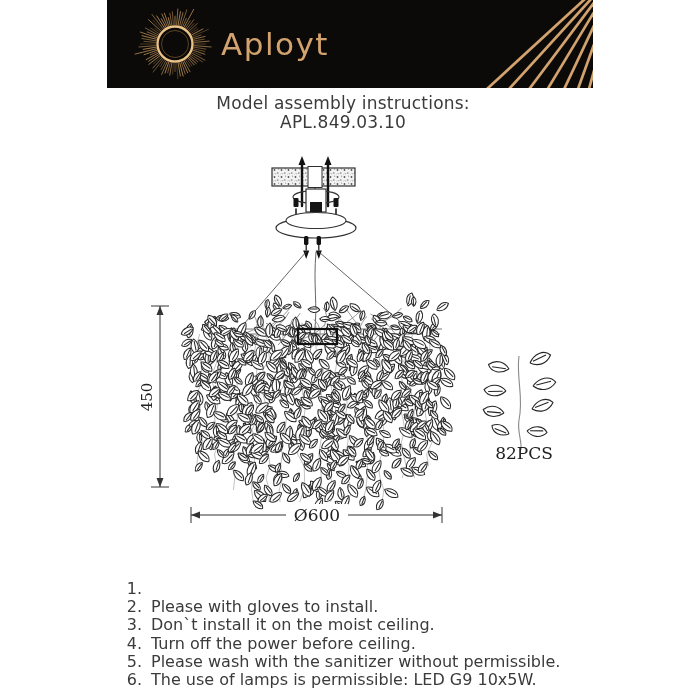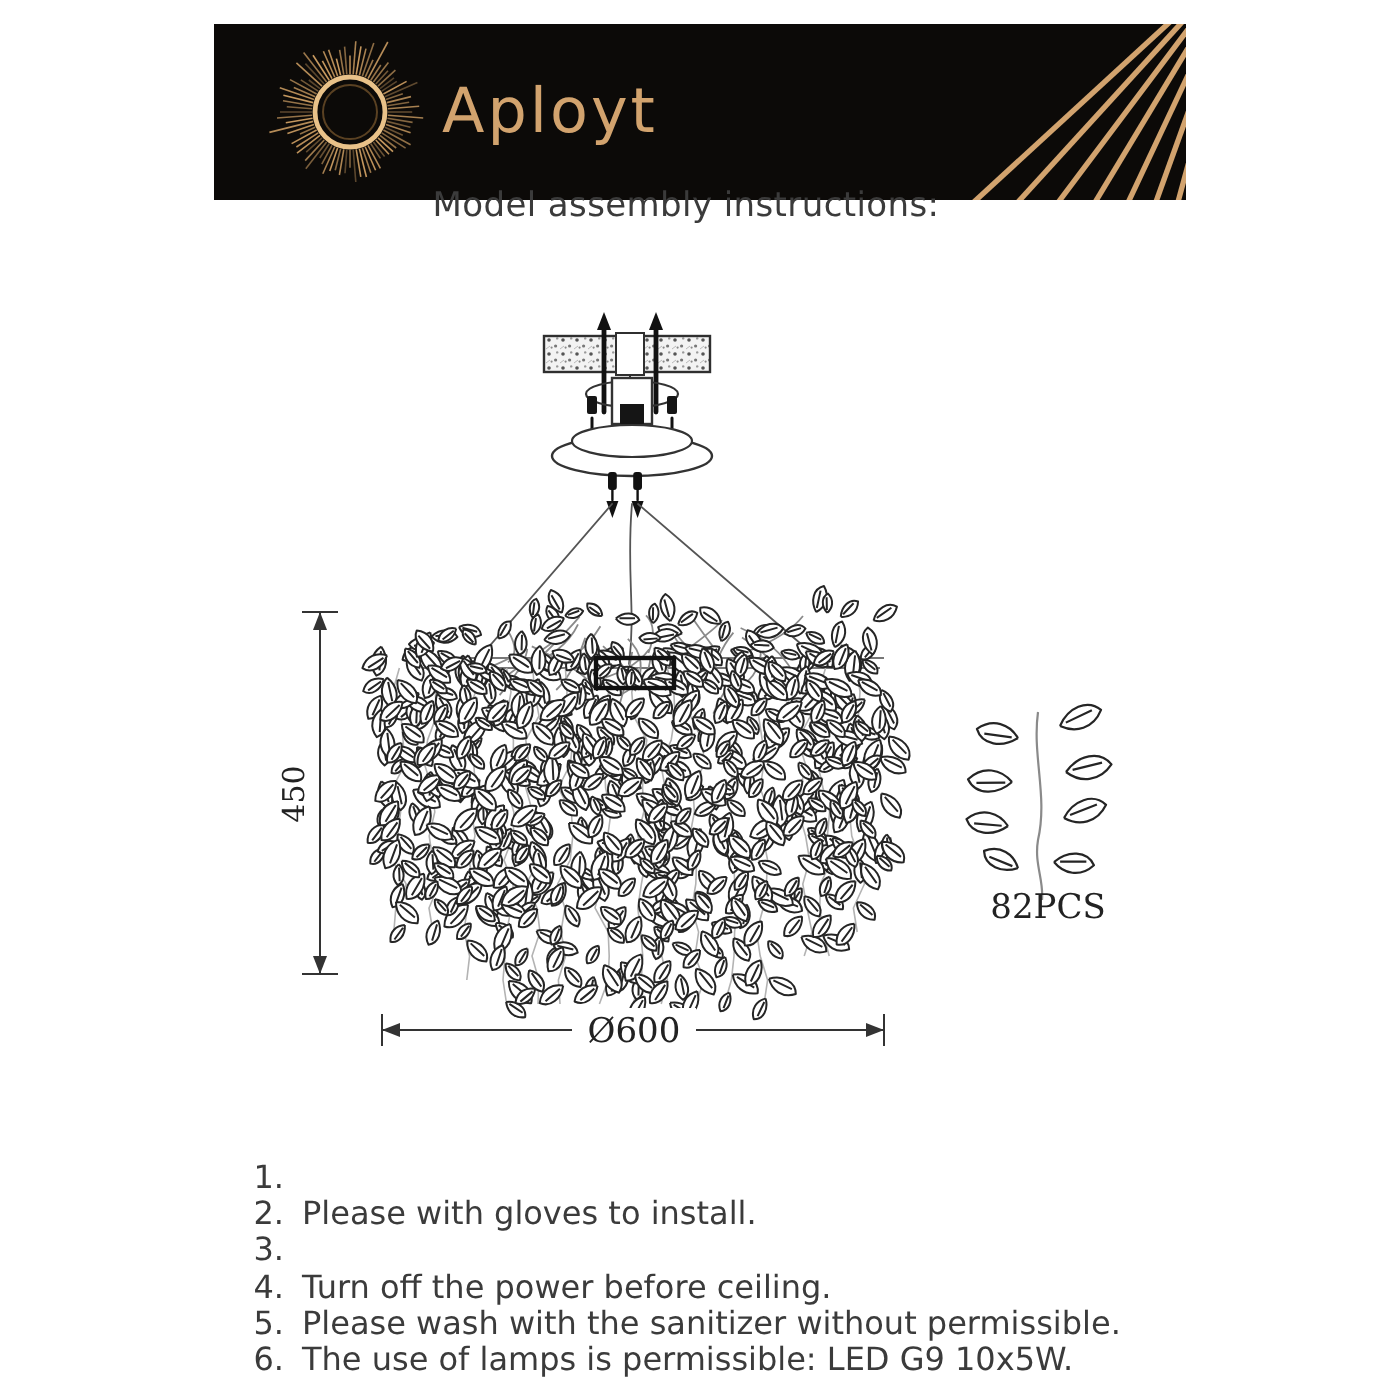--- a/index.html
+++ b/index.html
@@ -1,20 +1,20 @@
 <!DOCTYPE html>
 <html><head>
 <meta charset="utf-8">
 <style>
   html,body{margin:0;padding:0;background:#ffffff;}
   .page{position:relative;width:700px;height:700px;background:#fff;overflow:hidden;
         font-family:"DejaVu Sans",sans-serif;color:#3b3b3b;}
 
   
-  .banner{position:absolute;left:107px;top:12px;width:486px;height:88px;background:#0c0a08;overflow:hidden;}
+  .banner{position:absolute;left:107px;top:0;width:486px;height:88px;background:#0c0a08;overflow:hidden;}
   .banner svg{position:absolute;}
   #logo-burst{left:24px;top:1px;}
   #banner-rays{left:0;top:0;}
   .brand{position:absolute;left:114px;top:0;height:100%;display:flex;align-items:center;
          font-size:31px;letter-spacing:1.5px;color:#d2a36e;font-weight:400;}
 
   
   .title-block{position:absolute;top:94px;left:0;width:686px;text-align:center;
                font-size:17px;line-height:19px;color:#3b3b3b;letter-spacing:.2px;}
 
@@ -128,20 +128,21 @@
         <line x1="516" y1="-36" x2="492" y2="72" stroke="#d2a36e" stroke-width="2.7"></line>
         <line x1="516" y1="-36" x2="492" y2="48" stroke="#d2a36e" stroke-width="2.7"></line>
         <line x1="516" y1="-36" x2="492" y2="24" stroke="#d2a36e" stroke-width="2.7"></line>
         <line x1="516" y1="-36" x2="492" y2="2" stroke="#d2a36e" stroke-width="2.7"></line>
       </svg>
     <div class="brand">Aployt</div>
   </header>
 
   <div class="title-block">
     <div>Model assembly instructions:</div>
+    <div>APL.849.03.10</div>
   </div>
 
   <svg id="diagram" viewBox="0 0 700 700">
     <defs>
       <pattern id="speck" width="7" height="7" patternUnits="userSpaceOnUse">
         <rect width="7" height="7" fill="#f3f3f3"></rect>
         <circle cx="1.5" cy="2" r="0.9" fill="#555"></circle>
         <circle cx="4.8" cy="5" r="0.8" fill="#777"></circle>
         <circle cx="5.6" cy="1.2" r="0.6" fill="#999"></circle>
         <circle cx="2.8" cy="5.8" r="0.55" fill="#888"></circle>
@@ -986,20 +987,21 @@
   <div class="instructions">
     <div class="row">
       <span class="num">1.</span>
     </div>
     <div class="row">
       <span class="num">2.</span>
       <span>Please with gloves to install.</span>
     </div>
     <div class="row">
       <span class="num">3.</span>
+      <span>Don`t install it on the moist ceiling.</span>
     </div>
     <div class="row">
       <span class="num">4.</span>
       <span>Turn off the power before ceiling.</span>
     </div>
     <div class="row">
       <span class="num">5.</span>
       <span>Please wash with the sanitizer without permissible.</span>
     </div>
     <div class="row">

